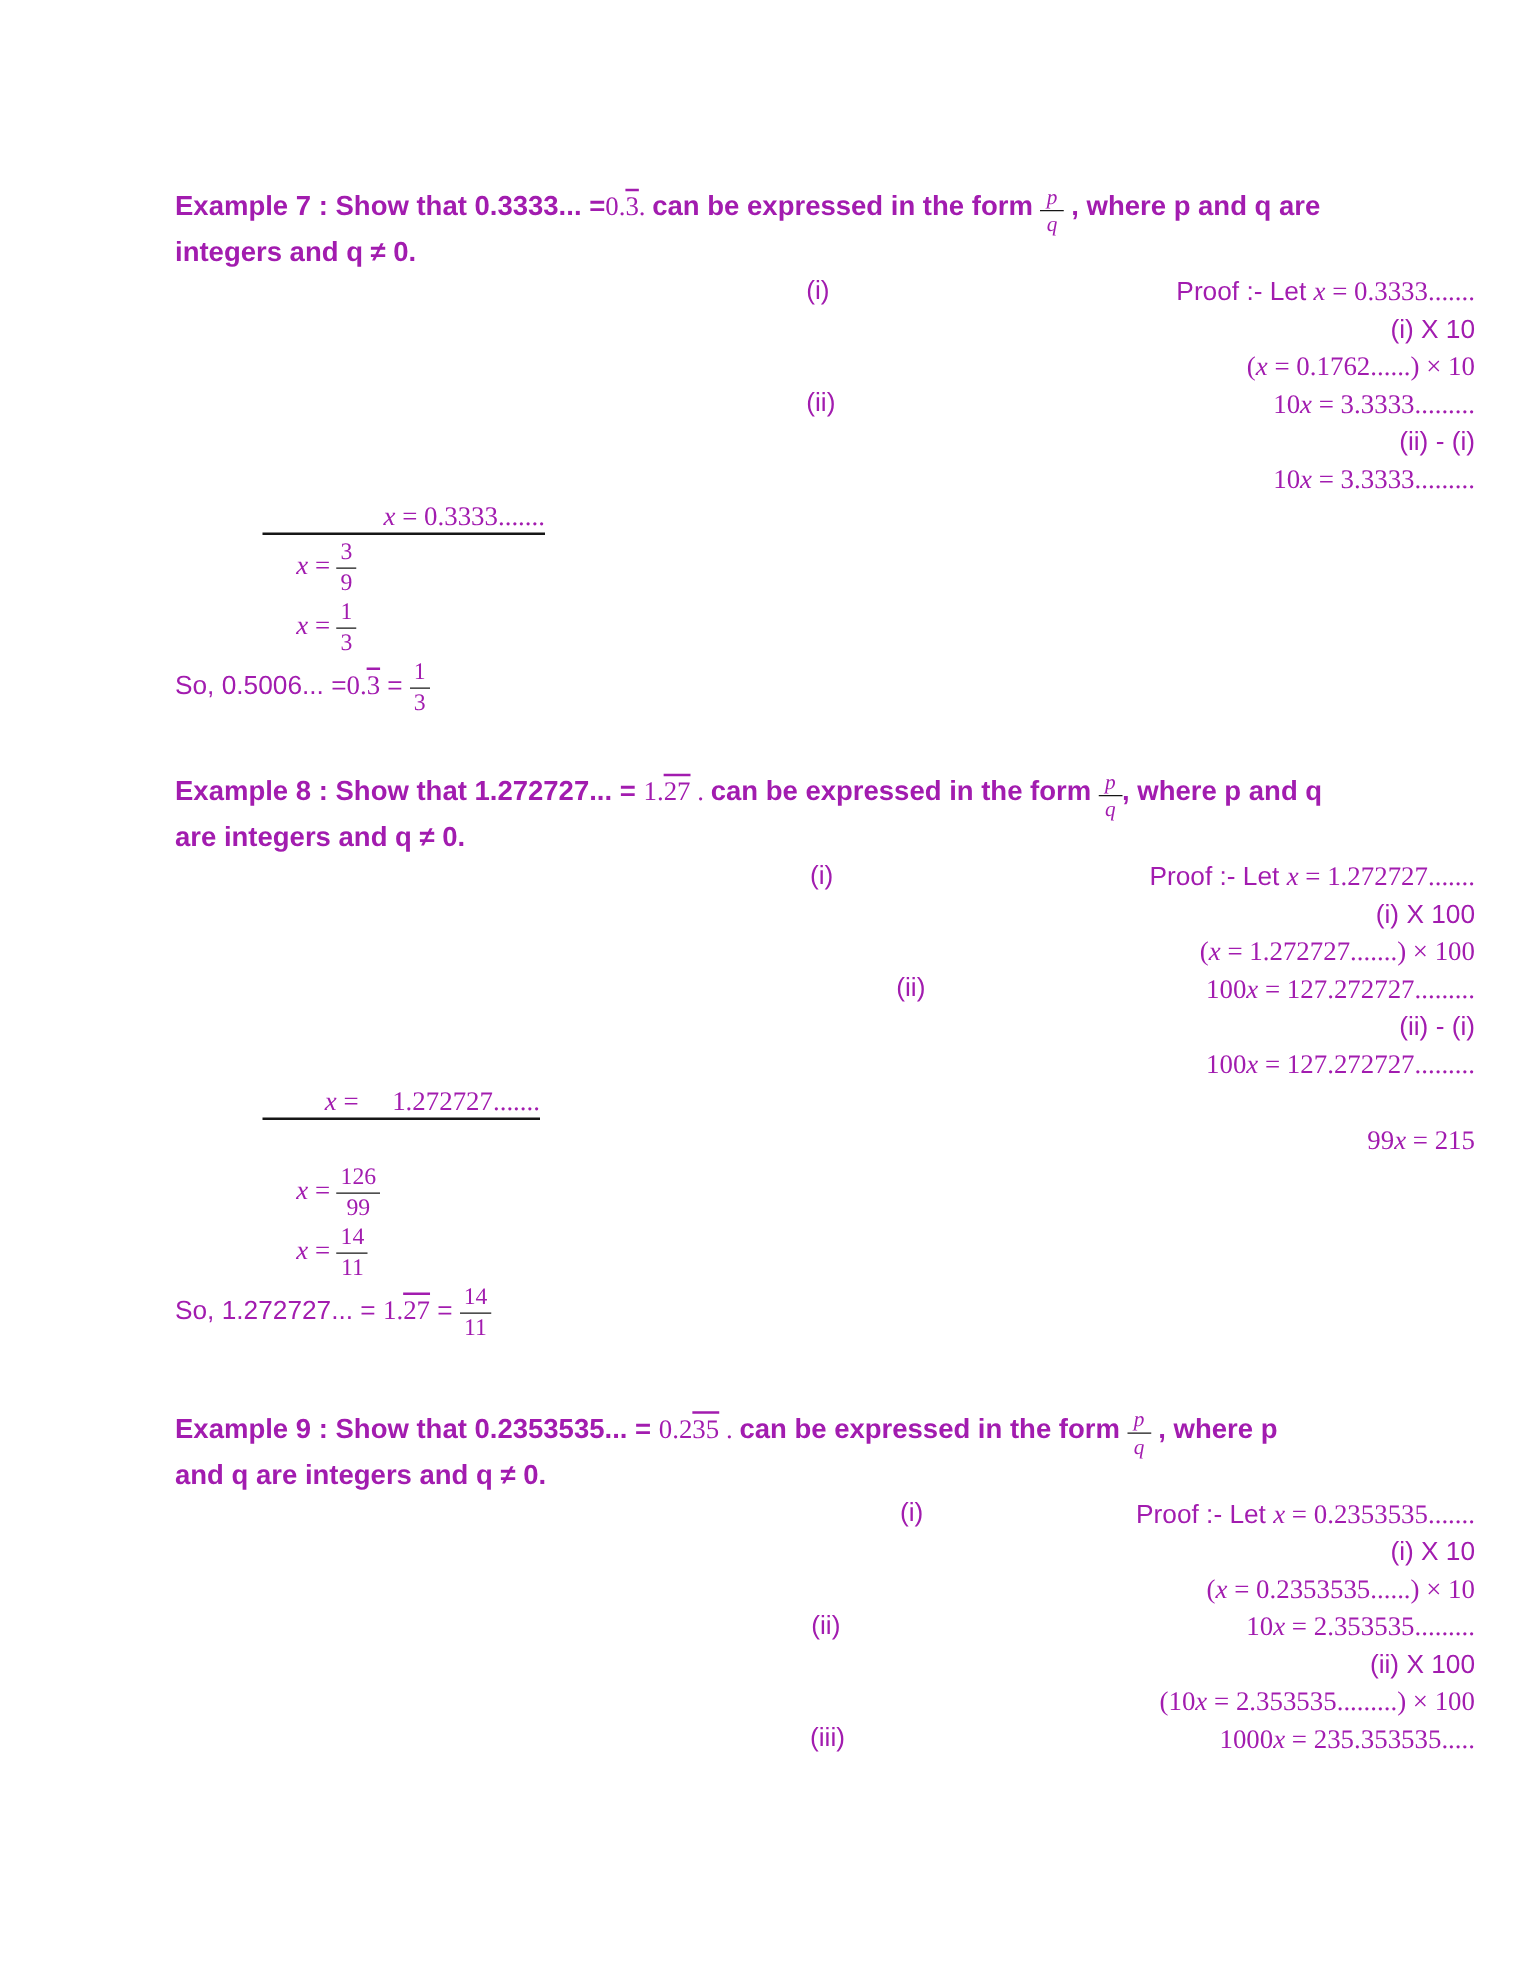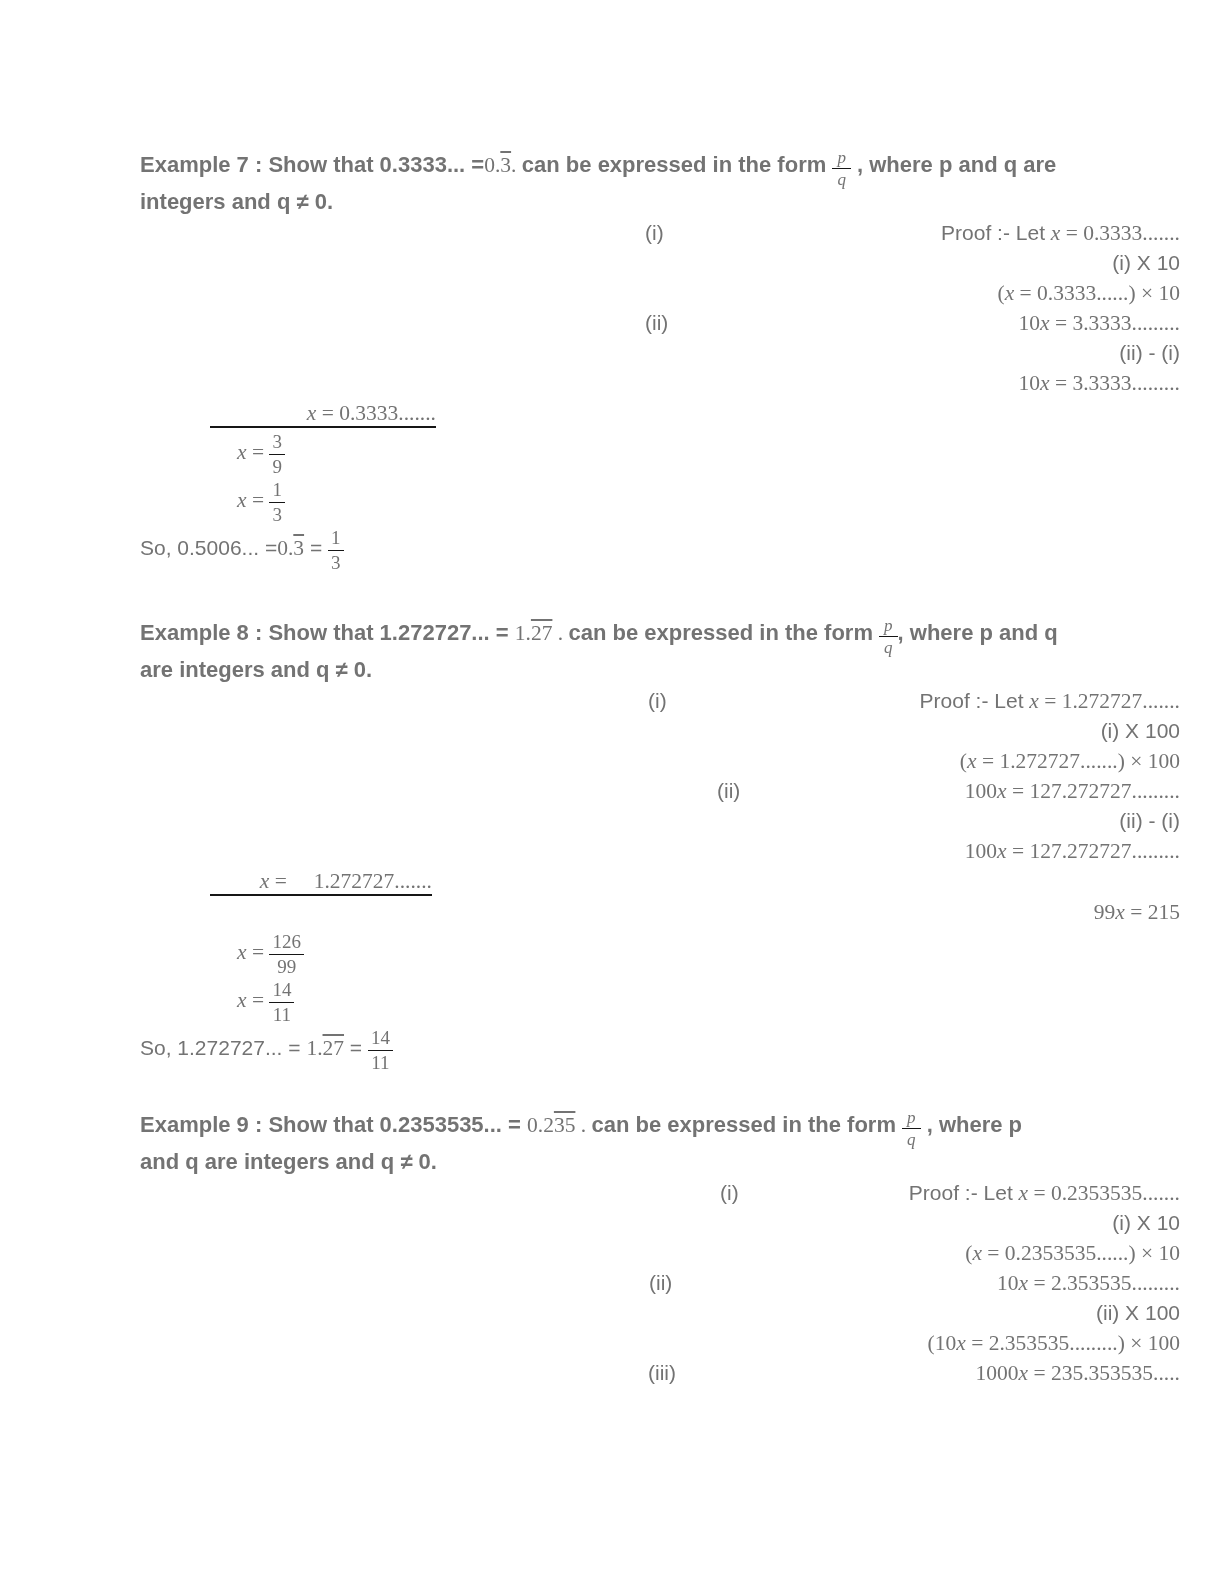--- a/index.html
+++ b/index.html
@@ -1,20 +1,20 @@
 <!DOCTYPE html>
 <html><head>
 <meta charset="utf-8">
 <style>
   * { margin:0; padding:0; box-sizing:border-box; }
   html,body { background:#ffffff; }
   body { width:1224px; height:1584px; font-synthesis:none; }
   .page {
     position:relative; width:1224px; height:1584px;
-    background:#ffffff; color:#737373; overflow:hidden;
+    background:#ffffff; color:#a21caf; overflow:hidden;
   }
   .content-col { position:absolute; left:140px; top:142px; width:1040px; }
 
   
   .line  { position:relative; height:30px; line-height:30px; white-space:pre; font-size:21px;text-align:right; }
   .tall  { height:32px; line-height:32px; }
   .h-line  { position:relative; height:46px; line-height:46px; white-space:pre; }
   .h-line2 { position:relative; height:30px; line-height:28px; white-space:pre; }
   .fline { position:relative; height:48px; line-height:48px; white-space:pre; font-size:21px; }
 
@@ -46,35 +46,35 @@
   .ind3 { padding-left:86px; }
   .ind4 { padding-left:97px; }
 
   
   .subline { border-bottom:2.6px solid #161616; margin-left:70px; }
   .sub-a { width:226px; padding-left:28px; }
   .sub-b { width:222px; padding-left:38px; }
 
   .example { position:relative; }
   .gap-b { margin-top:38px; }
-  .gap-c { margin-top:30px; }
+  .gap-c { margin-top:48px; }
 </style>
 </head>
 <body>
 
 <div class="page">
   <div class="content-col">
 
     <section class="example">
       <div class="h-line"><span><span class="pt-b">Example 7 : Show that 0.3333... =</span><span class="pt-m">0.</span><span class="pt-ol">3</span><span class="pt-m">. </span><span class="pt-b">can be expressed in the form </span><span class="ifrac"><span class="num">p</span><span class="den">q</span></span><span class="pt-b"> , where p and q are</span></span></div>
       <div class="h-line2"><span><span class="pt-b">integers and q ≠ 0.</span></span></div>
 
       <div class="line"><span><span class="pt-s">Proof :- Let </span><span class="pt-mi">x</span><span class="pt-m"> = 0.3333.......</span></span><span class="marker" style="left:505px">(i)</span></div>
       <div class="line ind1"><span><span class="pt-s">(i) X 10</span></span></div>
-      <div class="line ind2"><span><span class="pt-m">(</span><span class="pt-mi">x</span><span class="pt-m"> = 0.3333......) × 10</span></span></div>
+      <div class="line ind2"><span><span class="pt-m">(</span><span class="pt-mi">x</span><span class="pt-m"> = 0.1762......) × 10</span></span></div>
       <div class="line ind1"><span><span class="pt-m">10</span><span class="pt-mi">x</span><span class="pt-m"> = 3.3333.........</span></span><span class="marker" style="left:505px">(ii)</span></div>
       <div class="line ind1"><span><span class="pt-s">(ii) - (i)</span></span></div>
       <div class="line ind1"><span><span class="pt-m">10</span><span class="pt-mi">x</span><span class="pt-m"> = 3.3333.........</span></span></div>
       <div class="line subline sub-a"><span><span class="pt-mi">x</span><span class="pt-m"> = 0.3333.......</span></span></div>
       <div class="fline ind4"><span><span class="pt-mi">x</span><span class="pt-m"> = </span><span class="frac"><span class="num">3</span><span class="den">9</span></span></span></div>
       <div class="fline ind4"><span><span class="pt-mi">x</span><span class="pt-m"> = </span><span class="frac"><span class="num">1</span><span class="den">3</span></span></span></div>
       <div class="fline"><span><span class="pt-s">So, 0.5006... =</span><span class="pt-m">0.</span><span class="pt-ol">3</span><span class="pt-s"> = </span><span class="frac"><span class="num">1</span><span class="den">3</span></span></span></div>
     </section>
 
     <section class="example gap-b">

